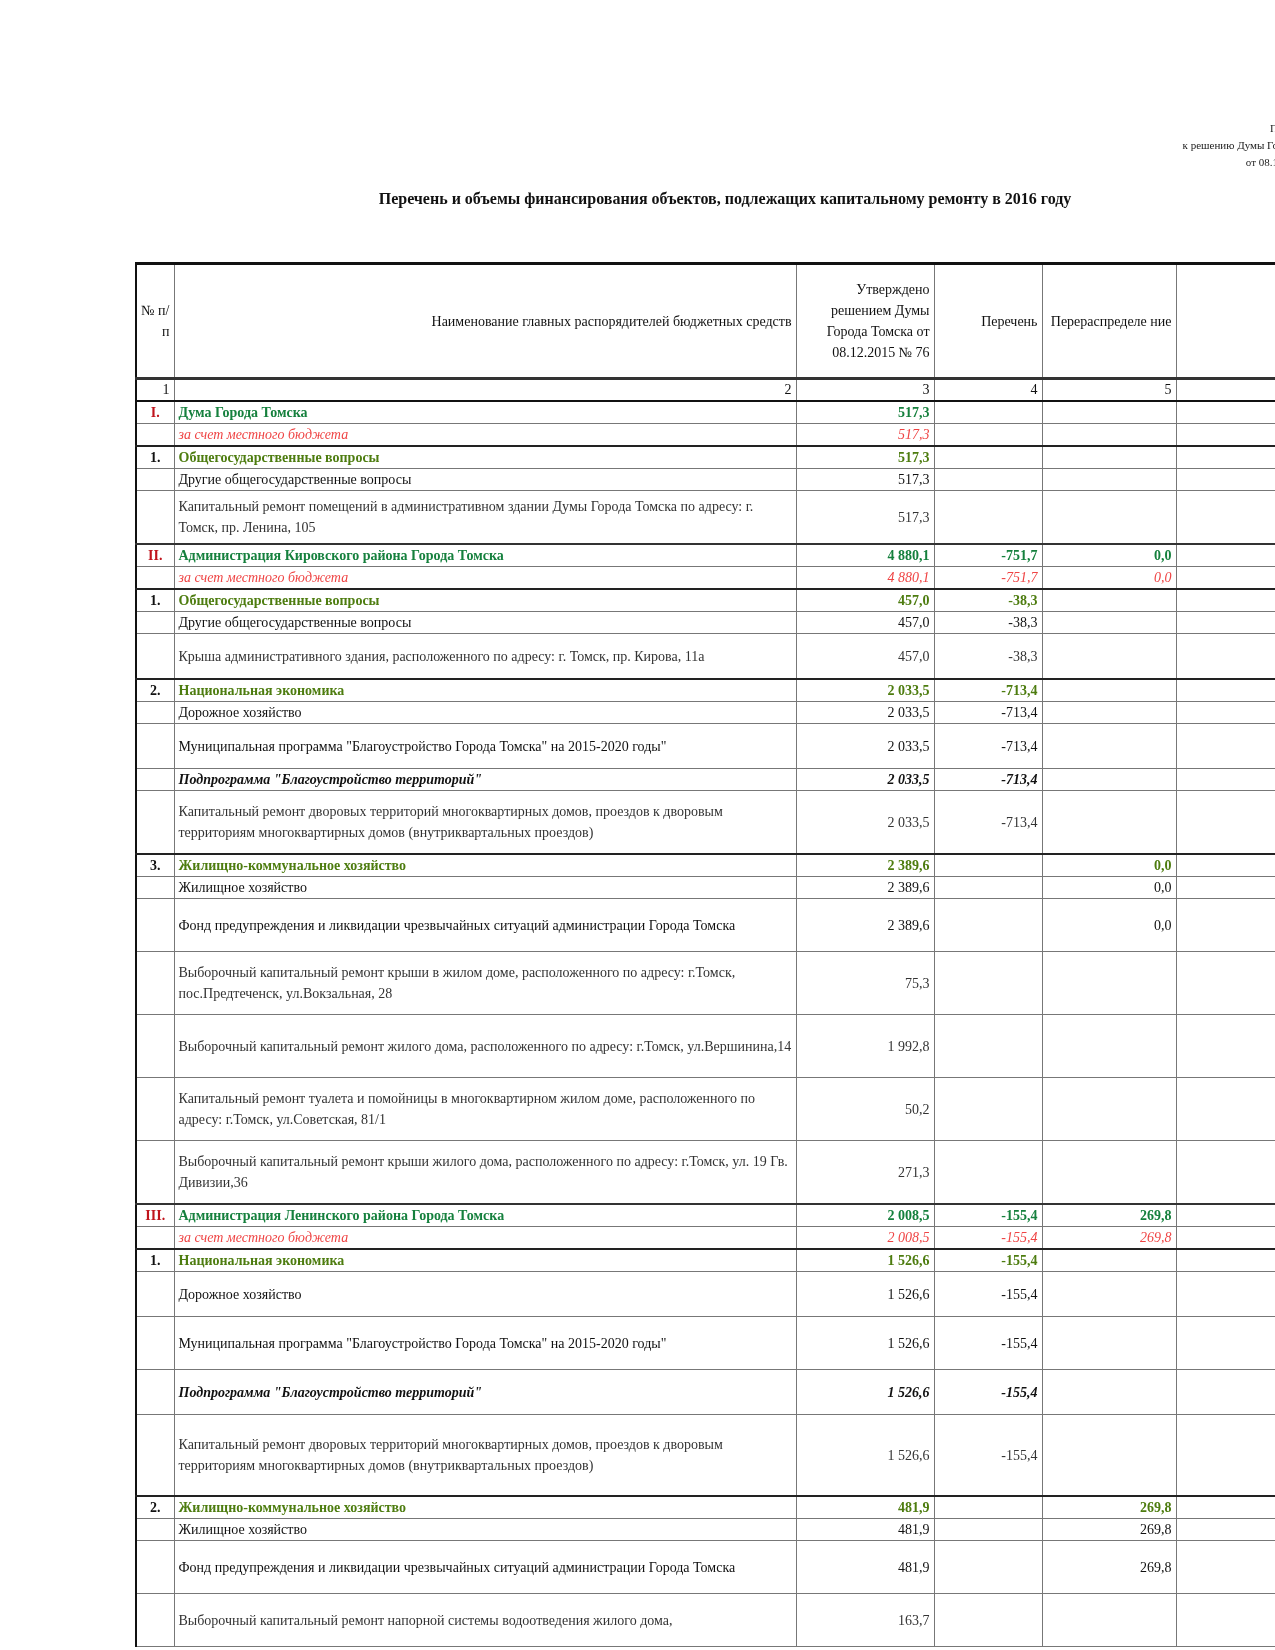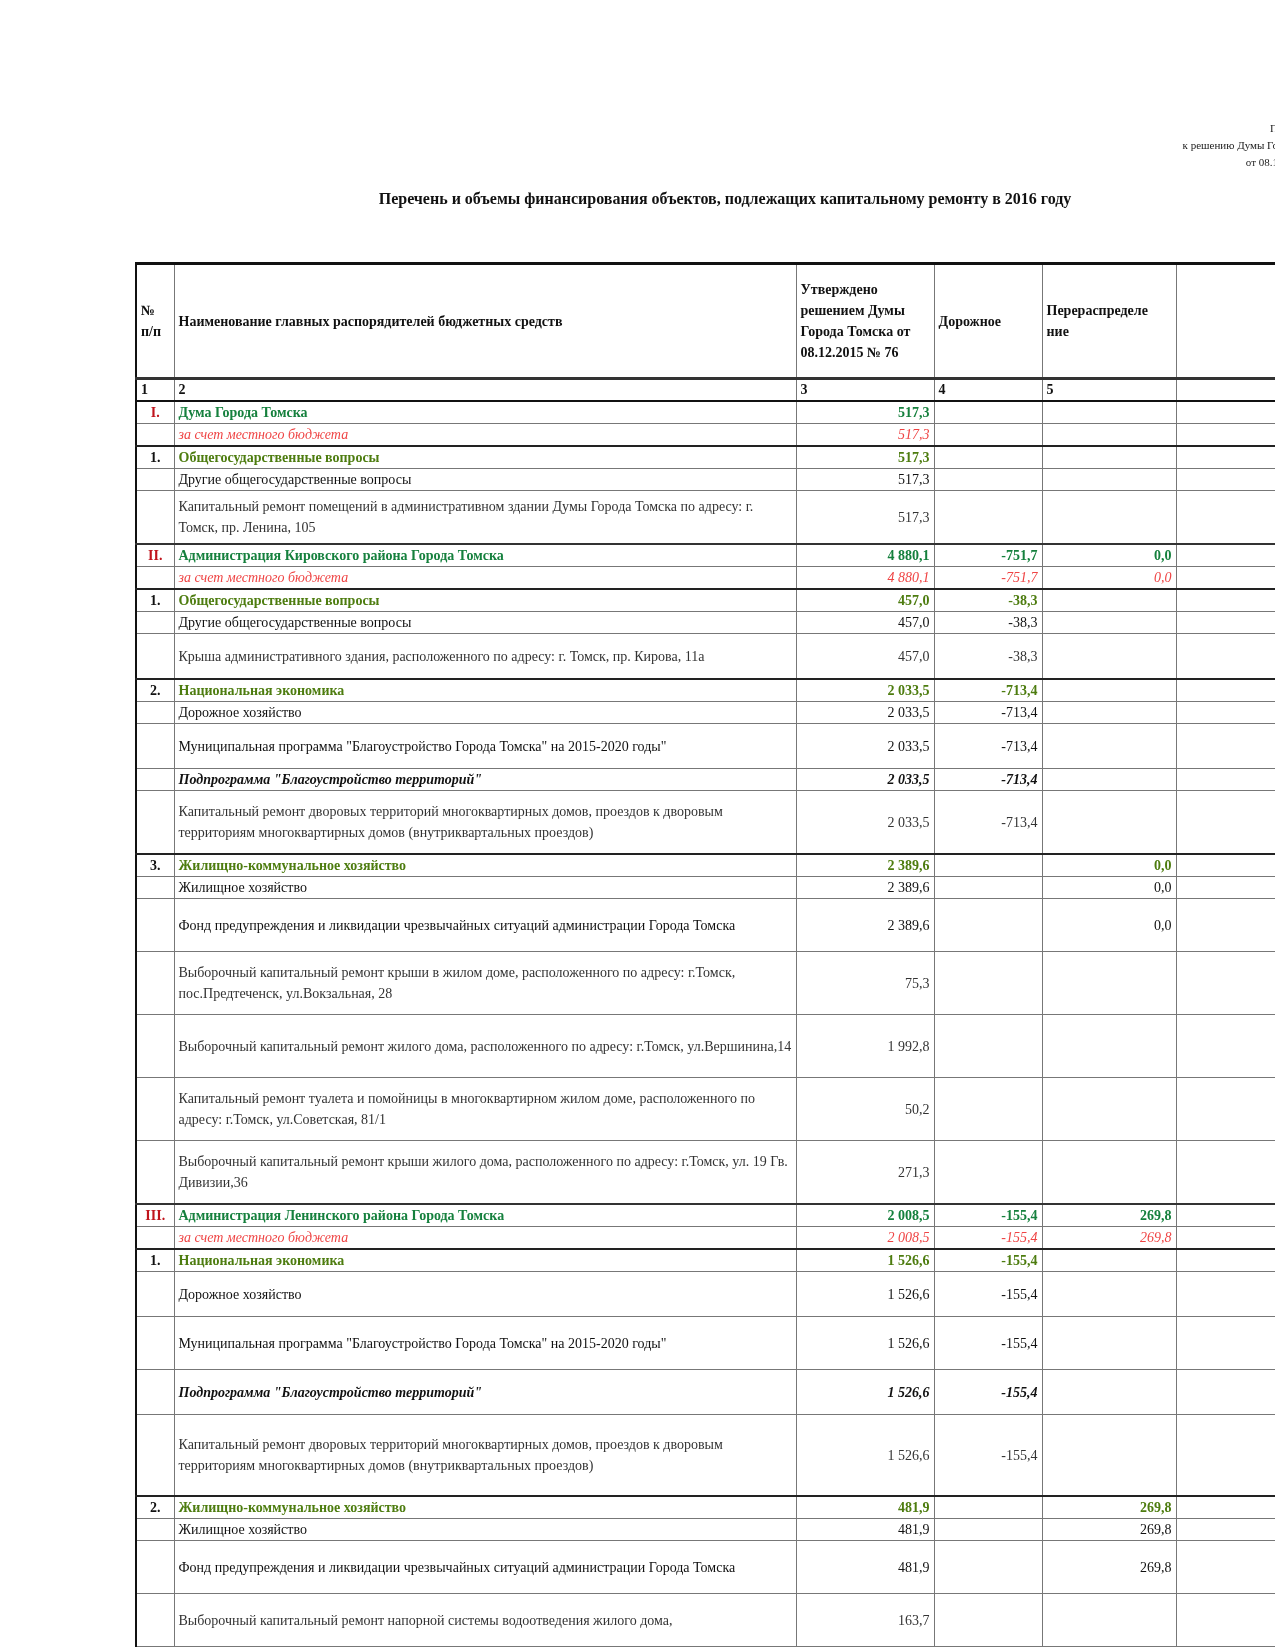--- a/index.html
+++ b/index.html
@@ -10,21 +10,21 @@
   .appendix div { margin-right: -3px; }
   .title { position: absolute; top: 190px; left: 0; width: 1450px; text-align: center;
            font-size: 16px; font-weight: bold; color: #111; }
   table.main { position: absolute; top: 262px; left: 135px; border-collapse: collapse;
                table-layout: fixed; width: 1180px; }
   table.main td, table.main th { border: 1px solid #777; padding: 0 4px; font-size: 14px;
                line-height: 21px; vertical-align: middle; overflow: hidden; }
   col.c1 { width: 38px; } col.c2 { width: 622px; } col.c3 { width: 138px; }
   col.c4 { width: 108px; } col.c5 { width: 134px; } col.c6 { width: 140px; }
   table.main { border-left: 2px solid #111; border-top: 3px solid #111; }
-  th { font-weight: bold; text-align: left; font-size: 14px; }
+  th { font-weight: normal; text-align: right; font-size: 14px; }
   thead tr.head th { height: 112px; border-bottom: 3px solid #333; }
   thead tr.nums th { height: 20px; border-bottom: 2px solid #111; line-height: 18px; }
   td.val { text-align: right; padding-right: 6px; }
   td.no { text-align: center; font-weight: bold; }
   tr.lvl-red td { color: #15803d; font-weight: bold; border-top: 2px solid #333; }
   tr.lvl-red td.no { color: #c0141c; }
   tr.lvl-src td { font-style: italic; color: #ef4444; }
   tr.lvl-blue td { color: #4d7c0f; font-weight: bold; border-top: 2px solid #222; }
   tr.lvl-blue td.no { color: #111; }
   tr.lvl-bold td { font-weight: normal; color: #111; }
@@ -54,21 +54,21 @@
       <col class="c3">
       <col class="c4">
       <col class="c5">
       <col class="c6">
   </colgroup>
   <thead>
     <tr class="head">
       <th>№ п/п</th>
       <th>Наименование главных распорядителей бюджетных средств</th>
       <th>Утверждено решением Думы Города Томска от 08.12.2015 № 76</th>
-      <th class="c4b">Дорожное</th>
+      <th class="c4b">Перечень</th>
       <th>Перераспределе ние</th>
       <th></th>
     </tr>
     <tr class="nums">
       <th>1</th>
       <th>2</th>
       <th>3</th>
       <th class="c4b">4</th>
       <th>5</th>
       <th></th>

